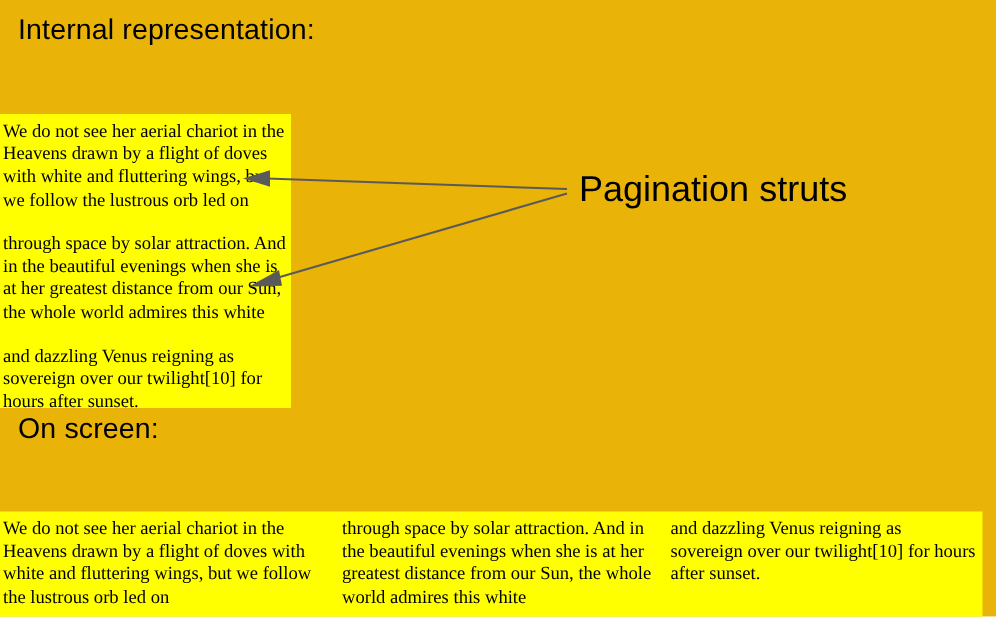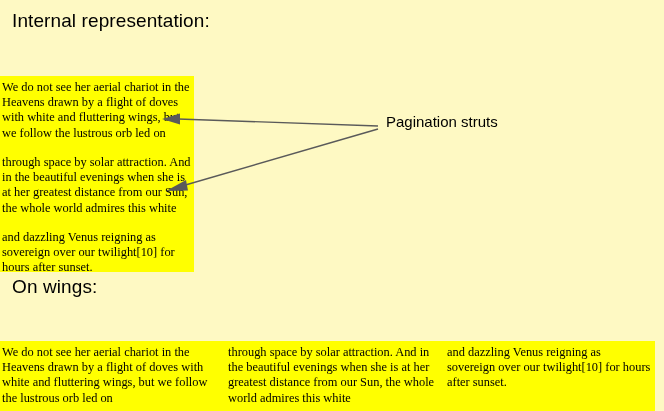--- a/index.html
+++ b/index.html
@@ -11,21 +11,21 @@
     width: 664px;
     height: 411px;
     position: relative;
     overflow: hidden;
     font-family: "Liberation Sans", sans-serif;
   }
 
   .slide {
     position: absolute;
     inset: 0;
-    background: #fef9c3;
+    background: #eab308;
   }
 
   
   .heading {
     position: absolute;
     font-family: "Liberation Sans", sans-serif;
     font-size: 19px;
     font-weight: 400;
     color: #000000;
     letter-spacing: 0.1px;
@@ -77,21 +77,21 @@
   #onscreen-col-0 { left: 2px;   width: 222px; }
   #onscreen-col-1 { left: 228px; width: 215px; }
   #onscreen-col-2 { left: 447px; width: 205px; }
 
   
   #callout-label {
     position: absolute;
     left: 386px;
     top: 113px;
     font-family: "Liberation Sans", sans-serif;
-    font-size: 15px;
+    font-size: 24px;
     color: #000000;
     white-space: nowrap;
   }
 
   
   #leader-lines {
     position: absolute;
     left: 0;
     top: 0;
     width: 664px;
@@ -118,21 +118,21 @@
     <g>
       <line x1="378" y1="126" x2="178" y2="119" stroke="#5a5a5a" stroke-width="1.4"></line>
       <polygon points="162,119 180,113.5 180,124.5" fill="#5a5a5a"></polygon>
     </g>
     <g>
       <line x1="378" y1="129" x2="182" y2="186" stroke="#5a5a5a" stroke-width="1.4"></line>
       <polygon points="166,191 186,180 188,190.5" fill="#5a5a5a"></polygon>
     </g>
   </svg>
 
-  <div class="heading" id="heading-onscreen">On wings:</div>
+  <div class="heading" id="heading-onscreen">On screen:</div>
 
   <div class="yellow-block" id="onscreen-block">
     <div class="col" id="onscreen-col-0">We do not see her aerial chariot in the Heavens drawn by a flight of doves with white and fluttering wings, but we follow the lustrous orb led on</div>
     <div class="col" id="onscreen-col-1">through space by solar attraction. And in the beautiful evenings when she is at her greatest distance from our Sun, the whole world admires this white</div>
     <div class="col" id="onscreen-col-2">and dazzling Venus reigning as sovereign over our twilight[10] for hours after sunset.</div>
   </div>
 
 </div>
 
 </body></html>

